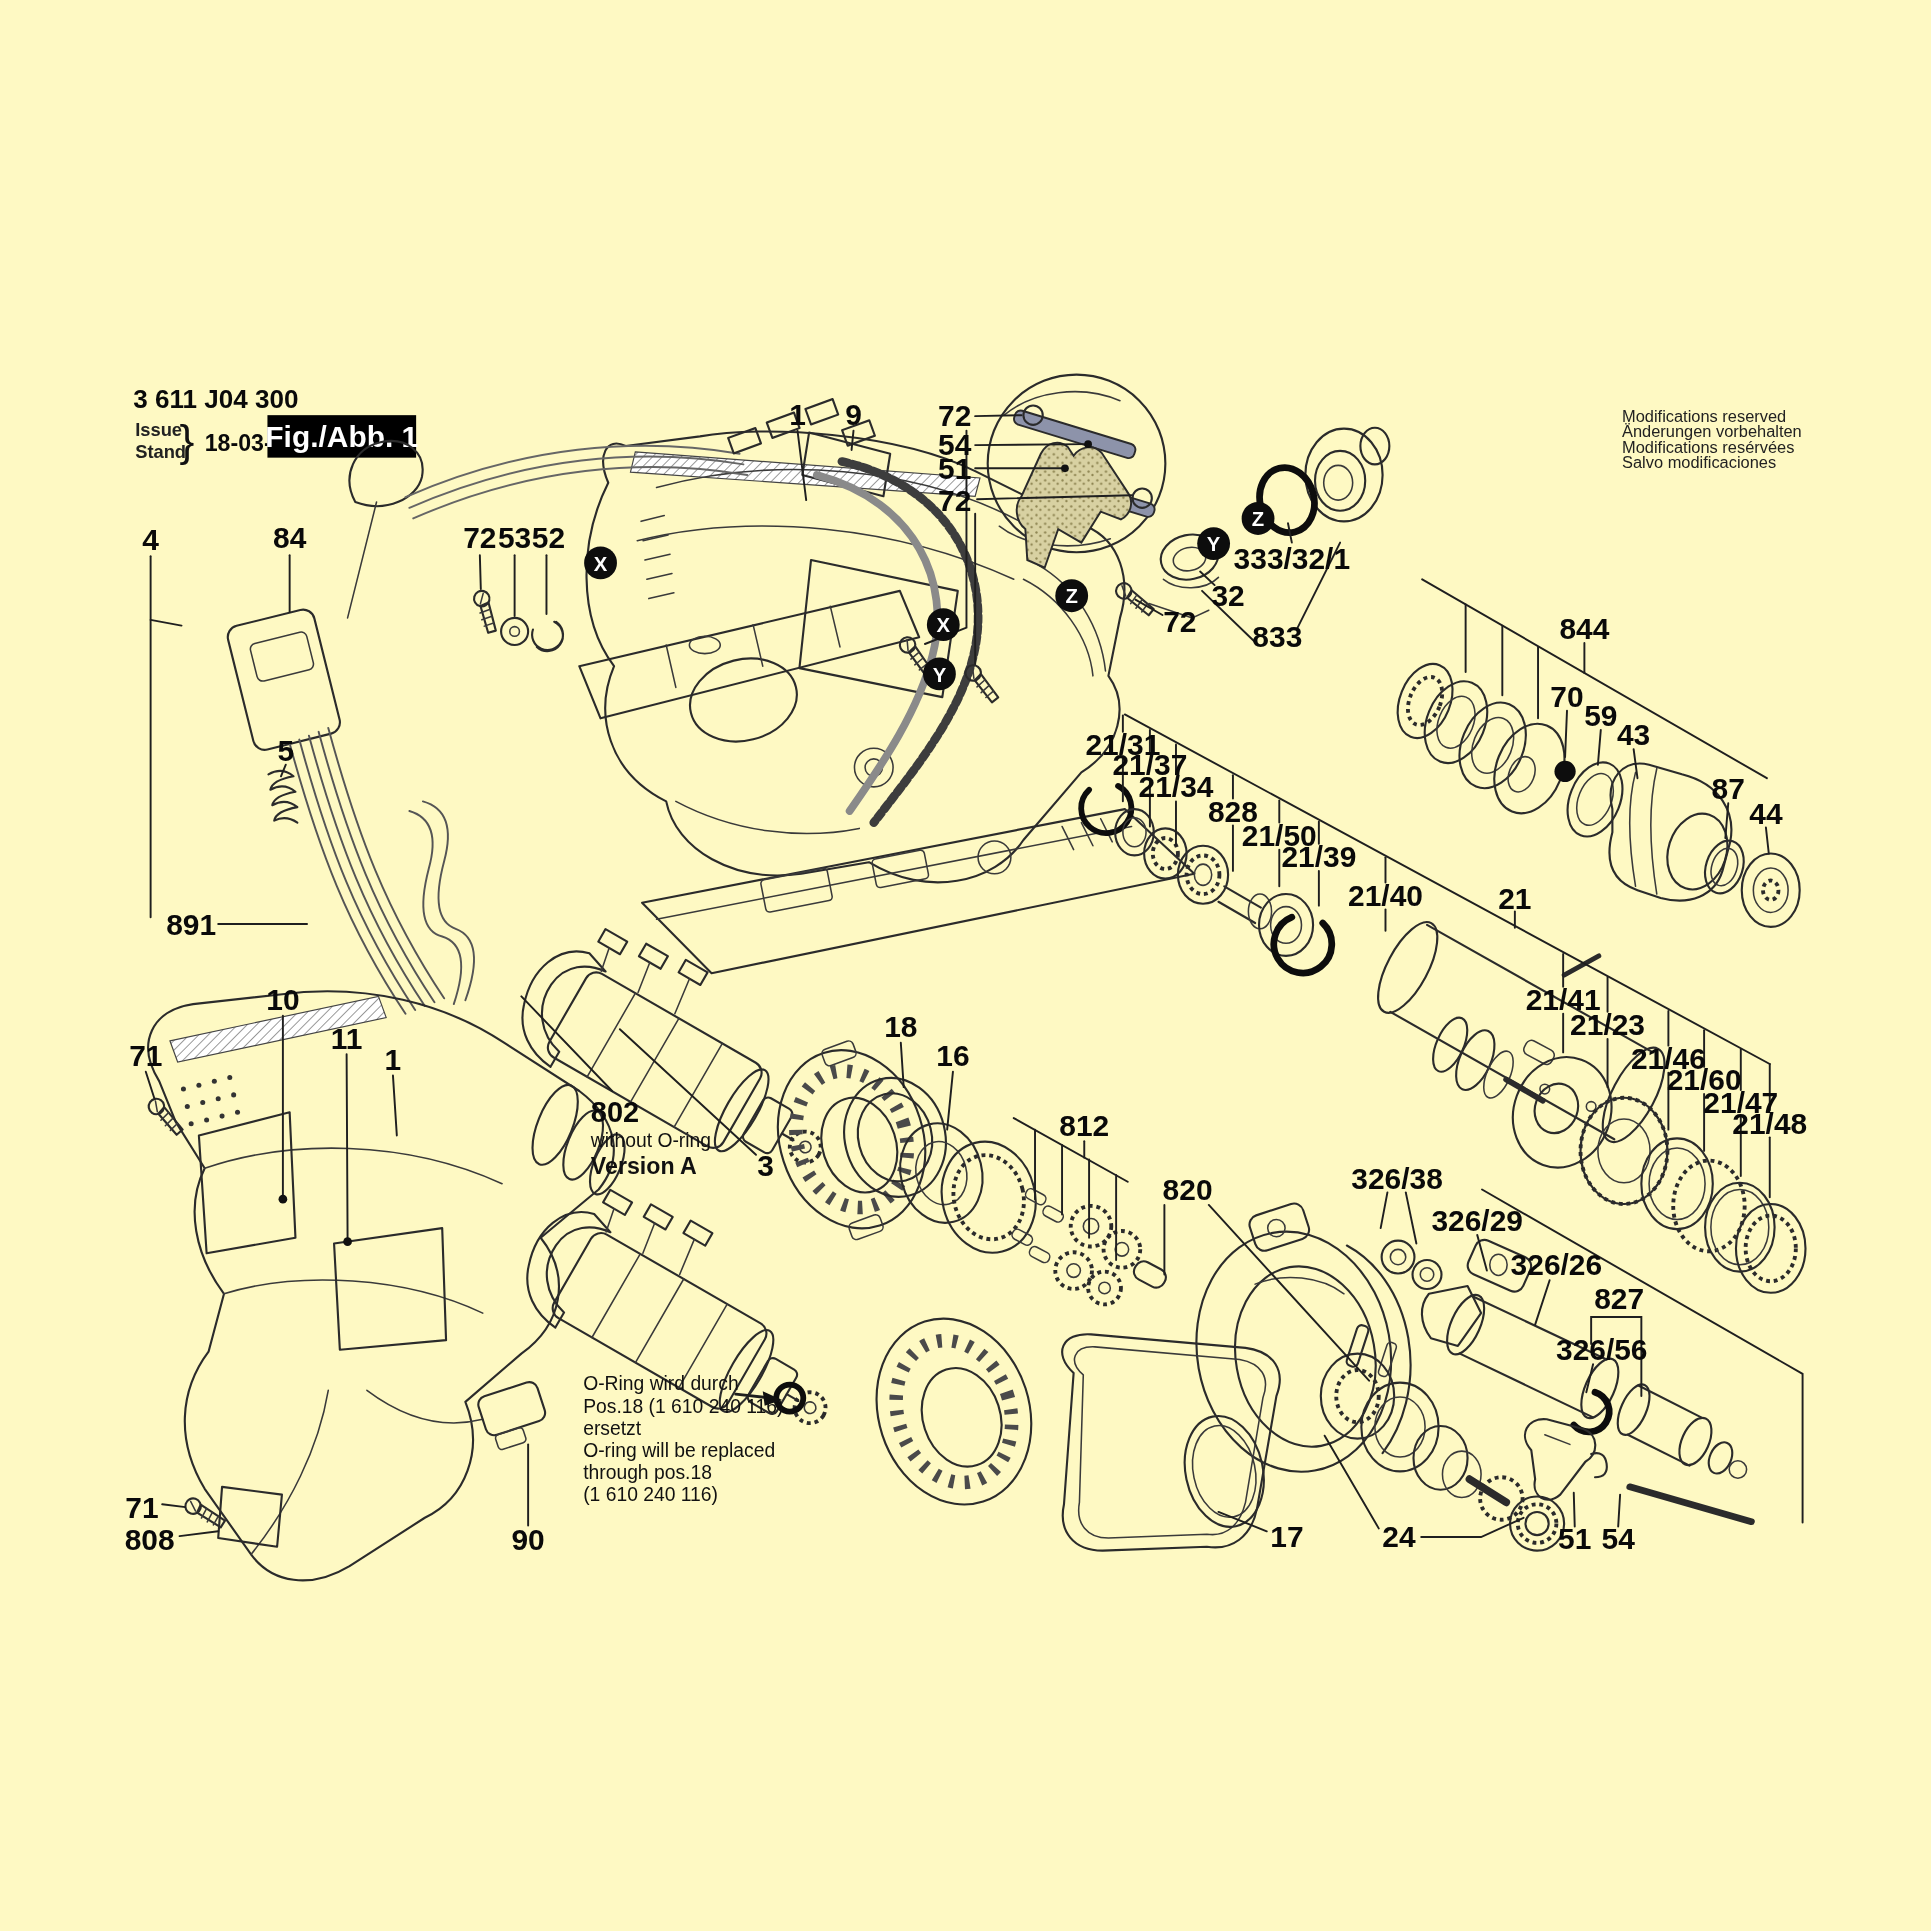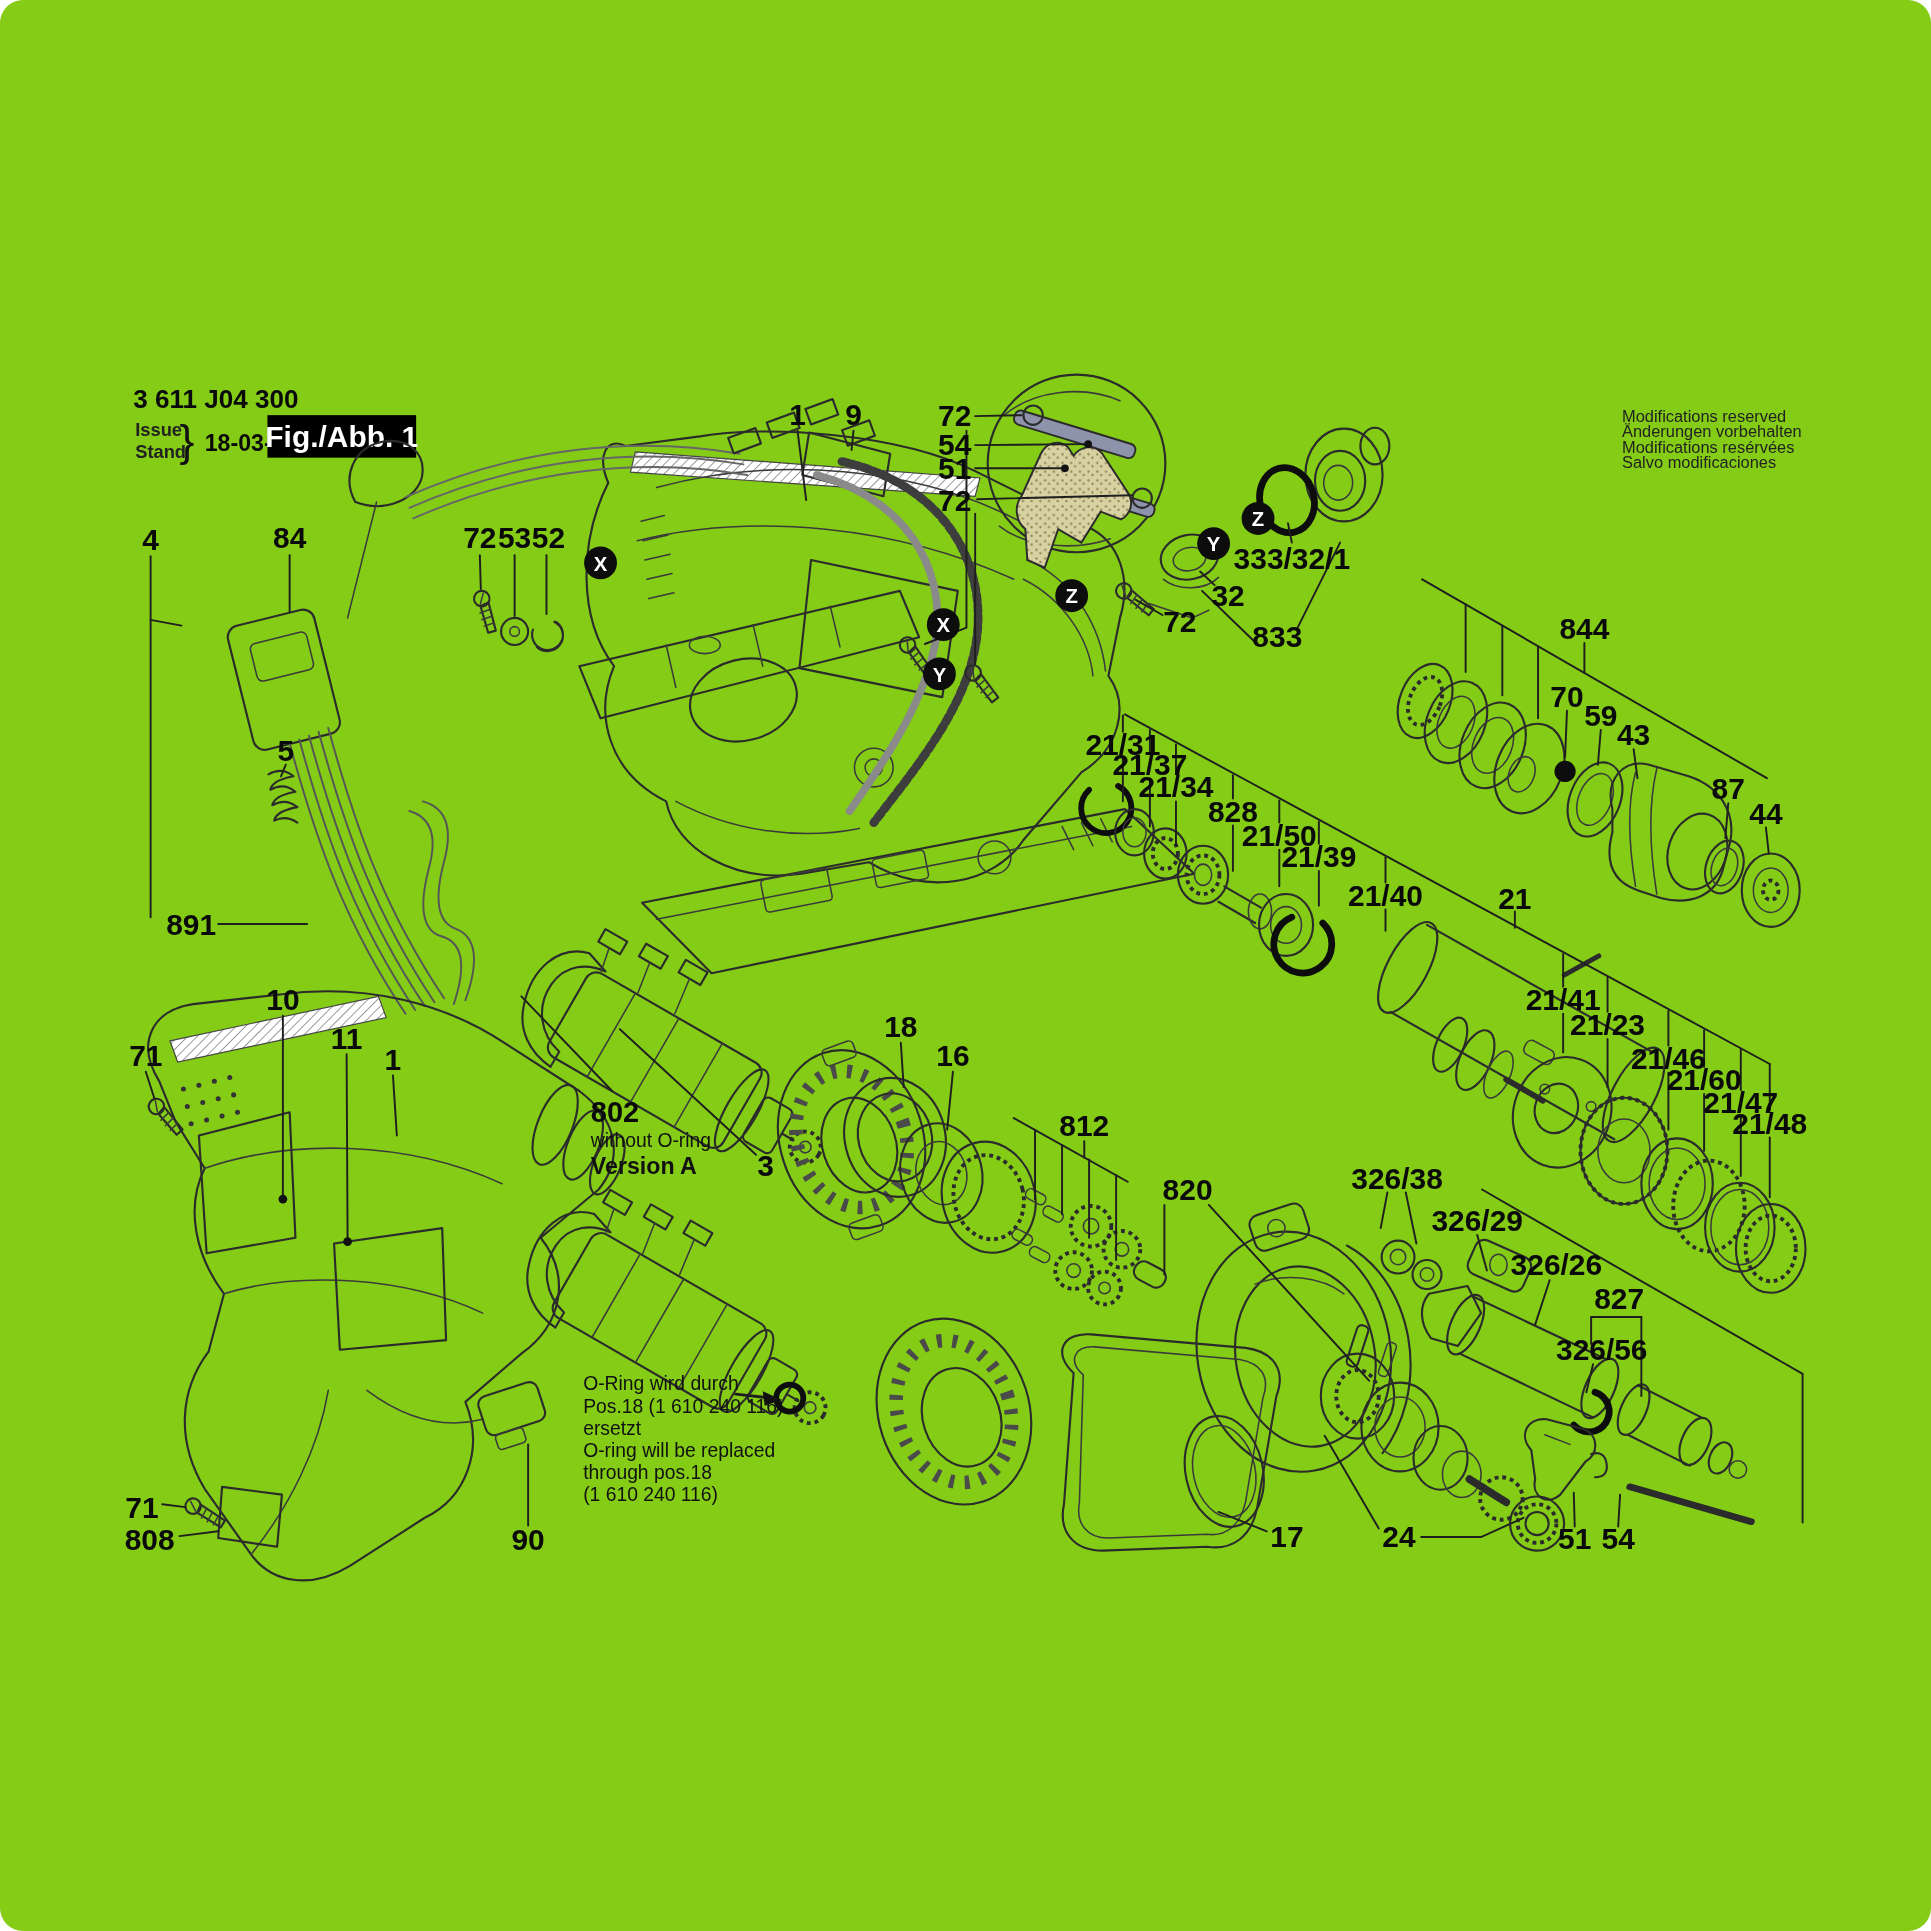--- a/index.html
+++ b/index.html
@@ -1,16 +1,16 @@
 <!DOCTYPE html>
 <html><head>
 <meta charset="utf-8">
 <style>
   html,body{margin:0;padding:0;background:#ffffff;}
-  .stage{position:relative;width:1931px;height:1931px;background:#84cc16;font-family:"Liberation Sans",sans-serif;border-radius:23px;}
+  .stage{position:relative;width:1931px;height:1931px;background:#fef9c3;font-family:"Liberation Sans",sans-serif;}
   svg text{font-family:"Liberation Sans","DejaVu Sans",sans-serif;}
   .ln{fill:none;stroke:#2b2b2b;stroke-width:2.2;stroke-linecap:round;stroke-linejoin:round;}
   .lnthin{fill:none;stroke:#3a3a3a;stroke-width:1.6;stroke-linecap:round;stroke-linejoin:round;}
   .lead{fill:none;stroke:#1f1f1f;stroke-width:2;stroke-linecap:round;}
   .blk{fill:none;stroke:#0d0d0d;stroke-width:7;stroke-linecap:round;}
   .lbl{font-size:31px;font-weight:bold;fill:#0a0a0a;}
   .mid{text-anchor:middle;}
   .end{text-anchor:end;}
   .small{font-size:17px;font-weight:normal;fill:#222;}
   .note{font-size:20px;font-weight:normal;fill:#111;}

